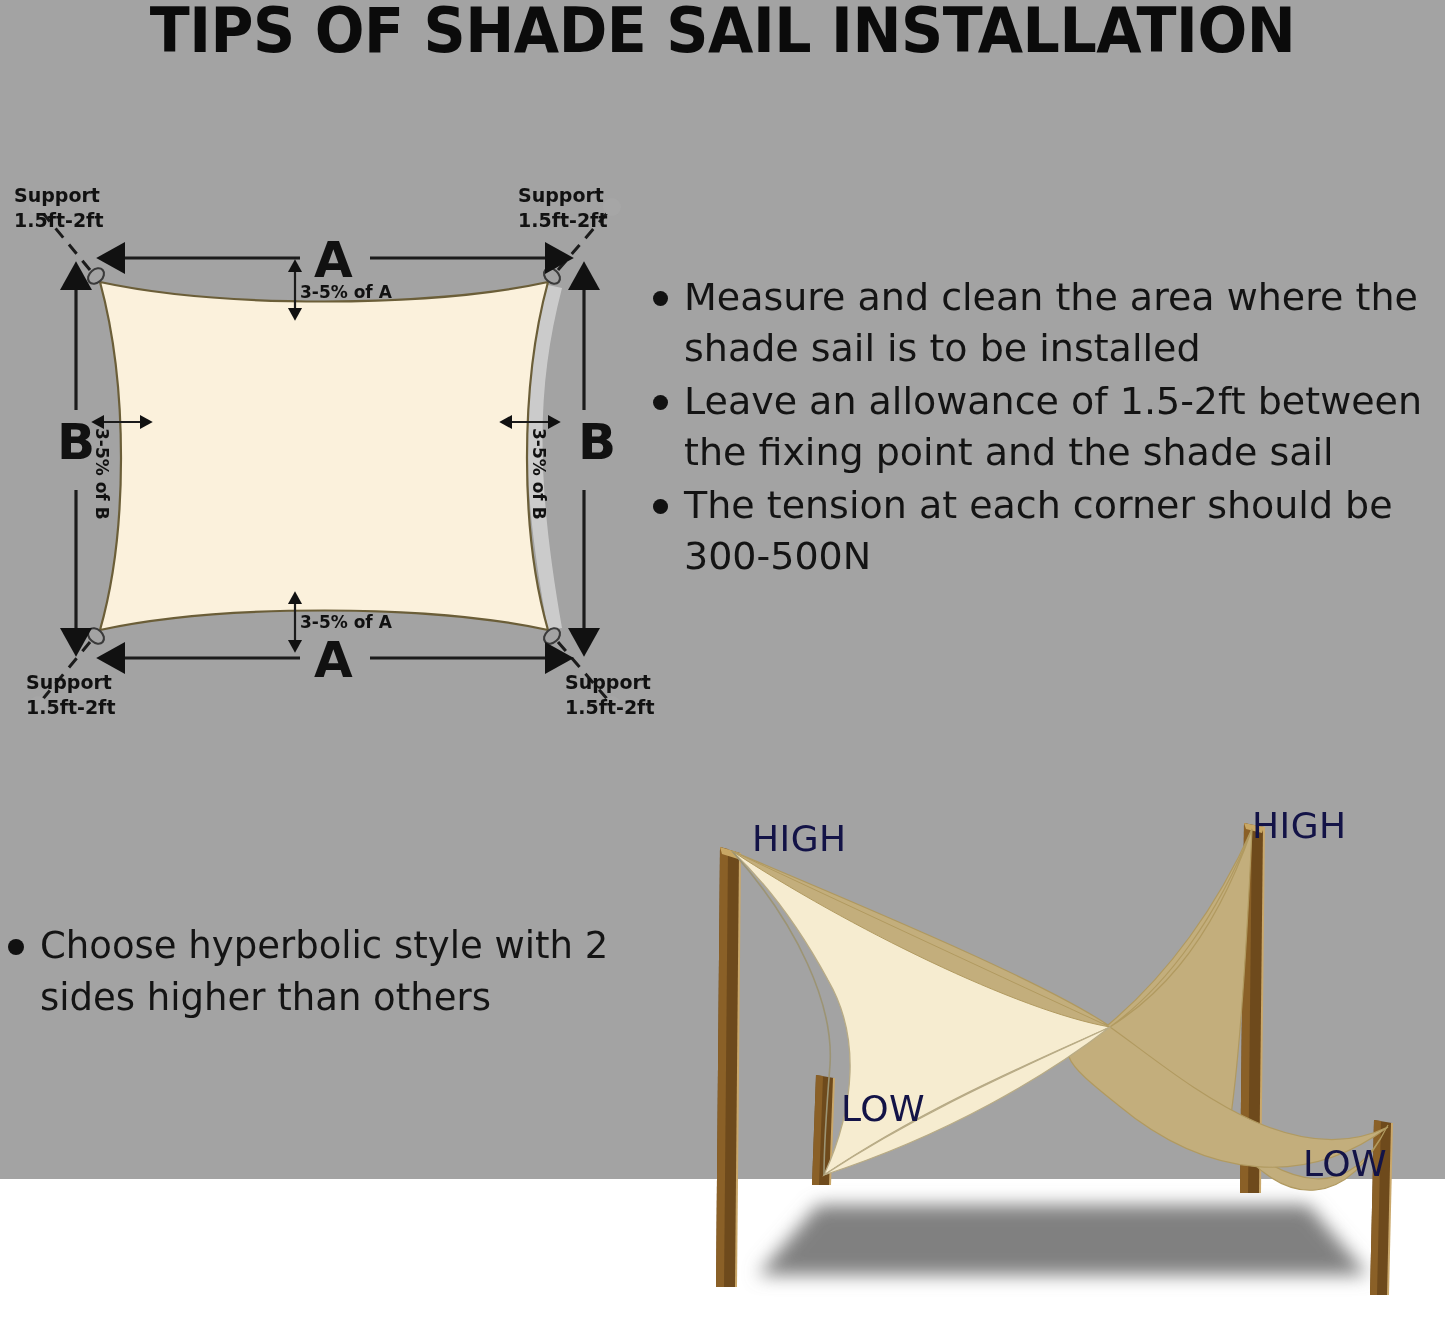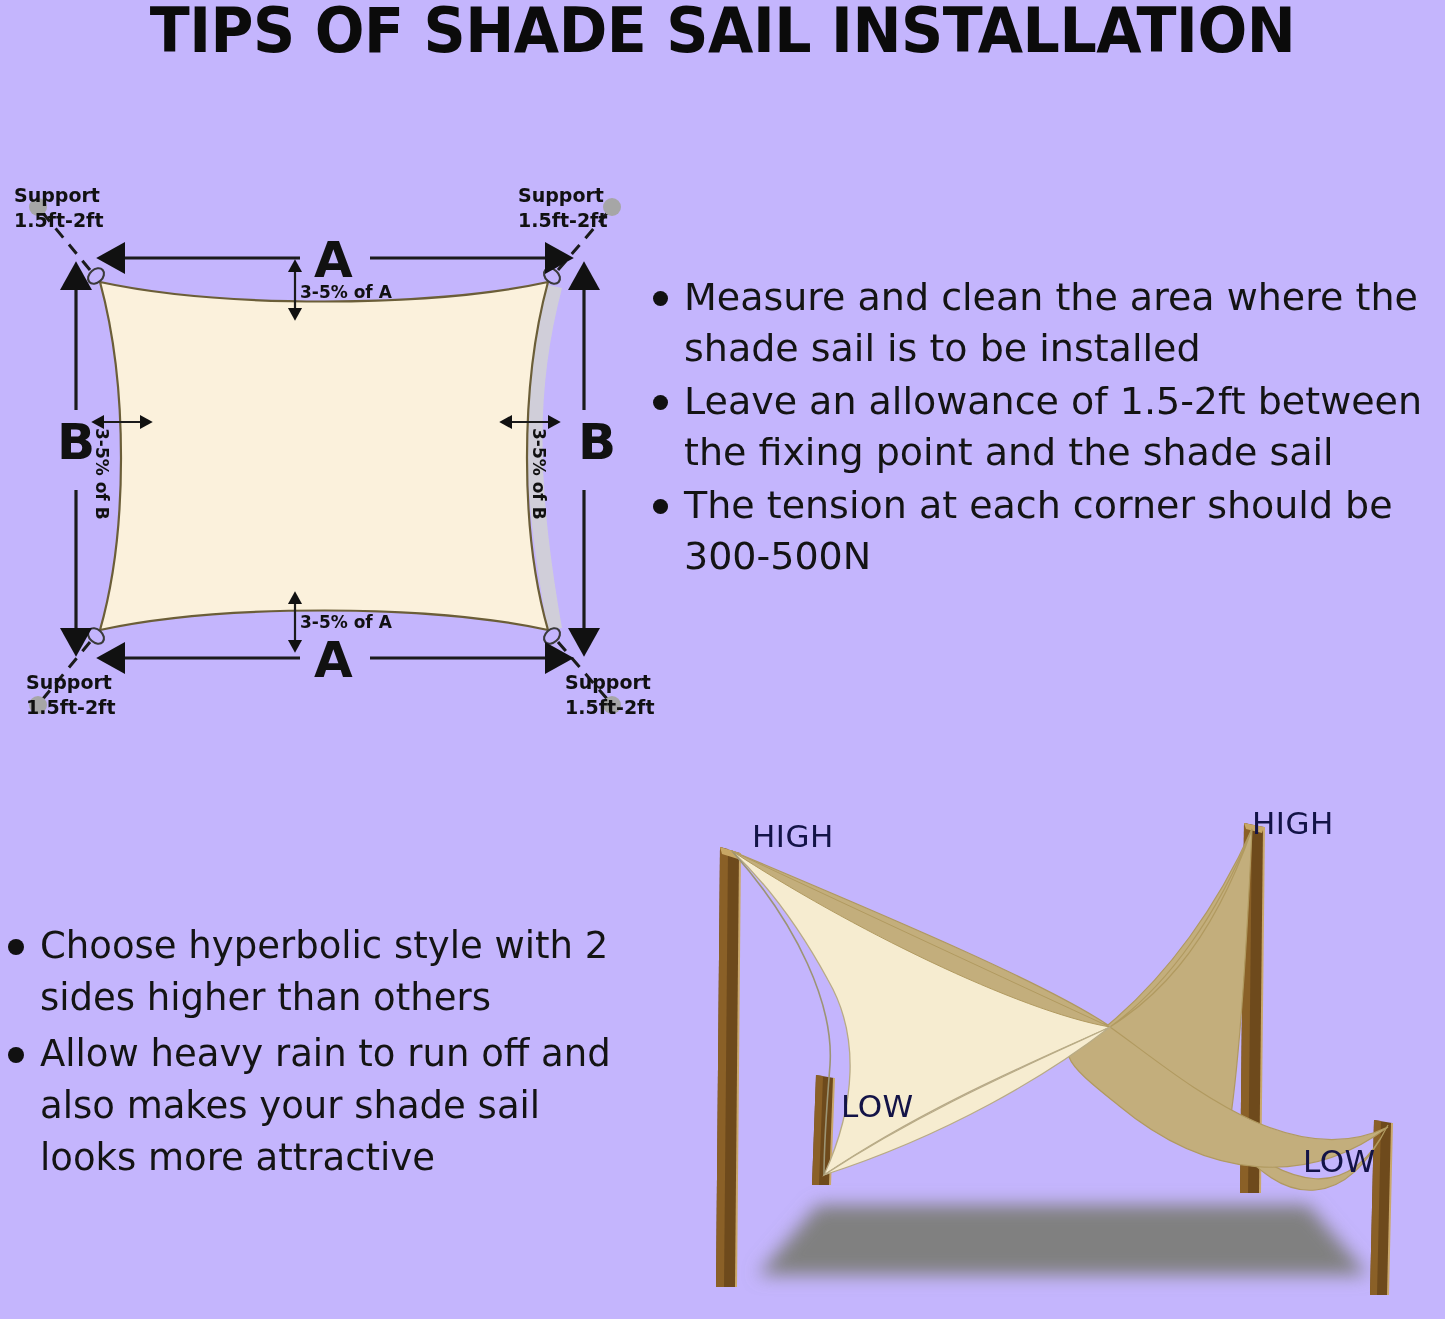--- a/index.html
+++ b/index.html
@@ -2,21 +2,21 @@
 <html><head>
 <meta charset="utf-8">
 <style>
   html,body{margin:0;padding:0;background:#ffffff;}
   body{
     width:1445px;height:1319px;
     font-family:"DejaVu Sans","Liberation Sans",sans-serif;
     position:relative;overflow:hidden;
     -webkit-font-smoothing:antialiased;
   }
-  #page{position:relative;width:1445px;height:1319px;background:#c4b5fd;}
+  #page{position:relative;width:1445px;height:1179px;background:#a3a3a3;}
 
   
   .title{
     position:absolute;left:0;top:-6px;width:1445px;
     text-align:center;
     font-family:"DejaVu Sans","Liberation Sans",sans-serif;
     font-weight:bold;
     font-size:63px;
     letter-spacing:-0.5px;
     color:#0b0b0b;
@@ -58,21 +58,21 @@
   #bullets-bottom .bullet-row{margin-bottom:4px;}
 
   
   .lbl{position:absolute;color:#111;font-family:"DejaVu Sans","Liberation Sans",sans-serif;}
   .support-lbl{font-size:19px;font-weight:600;line-height:25px;white-space:nowrap;}
   .big-letter{font-size:50px;font-weight:bold;line-height:50px;}
   .pct{font-size:17px;font-weight:700;white-space:nowrap;}
   .pct-vert{font-size:17px;font-weight:600;white-space:nowrap;transform-origin:0 0;}
 
   .hilo{position:absolute;color:#131347;font-family:"DejaVu Sans","Liberation Sans",sans-serif;
-        font-size:31px;letter-spacing:0.5px;white-space:nowrap;}
+        font-size:36px;letter-spacing:0.5px;white-space:nowrap;}
 </style>
 </head>
 <body>
 
 <div id="page">
 
   <div class="title">TIPS OF SHADE SAIL INSTALLATION</div>
 
   <svg class="layer" width="680" height="760" style="left:0px;top:160px;" viewBox="0 0 680 760">
 
@@ -194,24 +194,20 @@
     <div class="bullet-row">
       <span class="bullet-dot"></span>
       <span class="bullet-text">The tension at each corner should be 300-500N</span>
     </div>
   </div>
 
   <div class="bullets" id="bullets-bottom">
     <div class="bullet-row">
       <span class="bullet-dot"></span>
       <span class="bullet-text">Choose hyperbolic style with 2 sides higher than others</span>
-    </div>
-    <div class="bullet-row">
-      <span class="bullet-dot"></span>
-      <span class="bullet-text">Allow heavy rain to run off and also makes your shade sail looks more attractive</span>
     </div>
   </div>
 
   <svg class="layer" width="800" height="545" style="left:648px;top:775px;" viewBox="0 0 800 545">
 
     <defs>
       <filter id="softblur" x="-20%" y="-40%" width="140%" height="190%">
         <feGaussianBlur stdDeviation="9"></feGaussianBlur>
       </filter>
     </defs>

